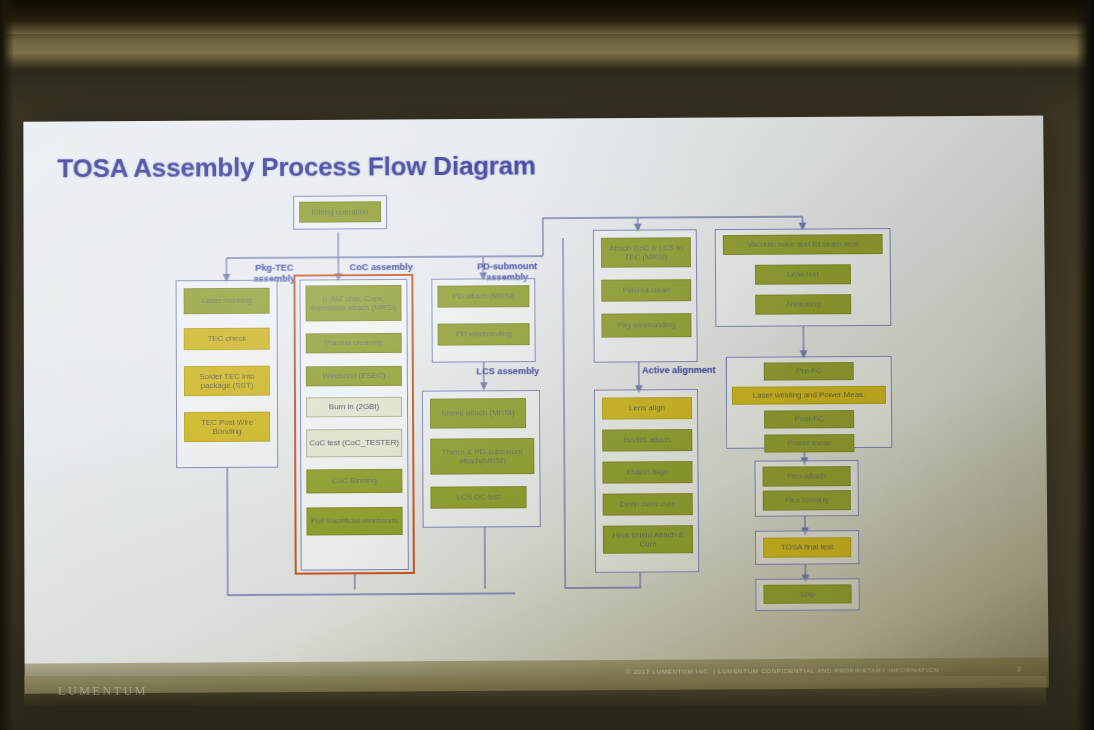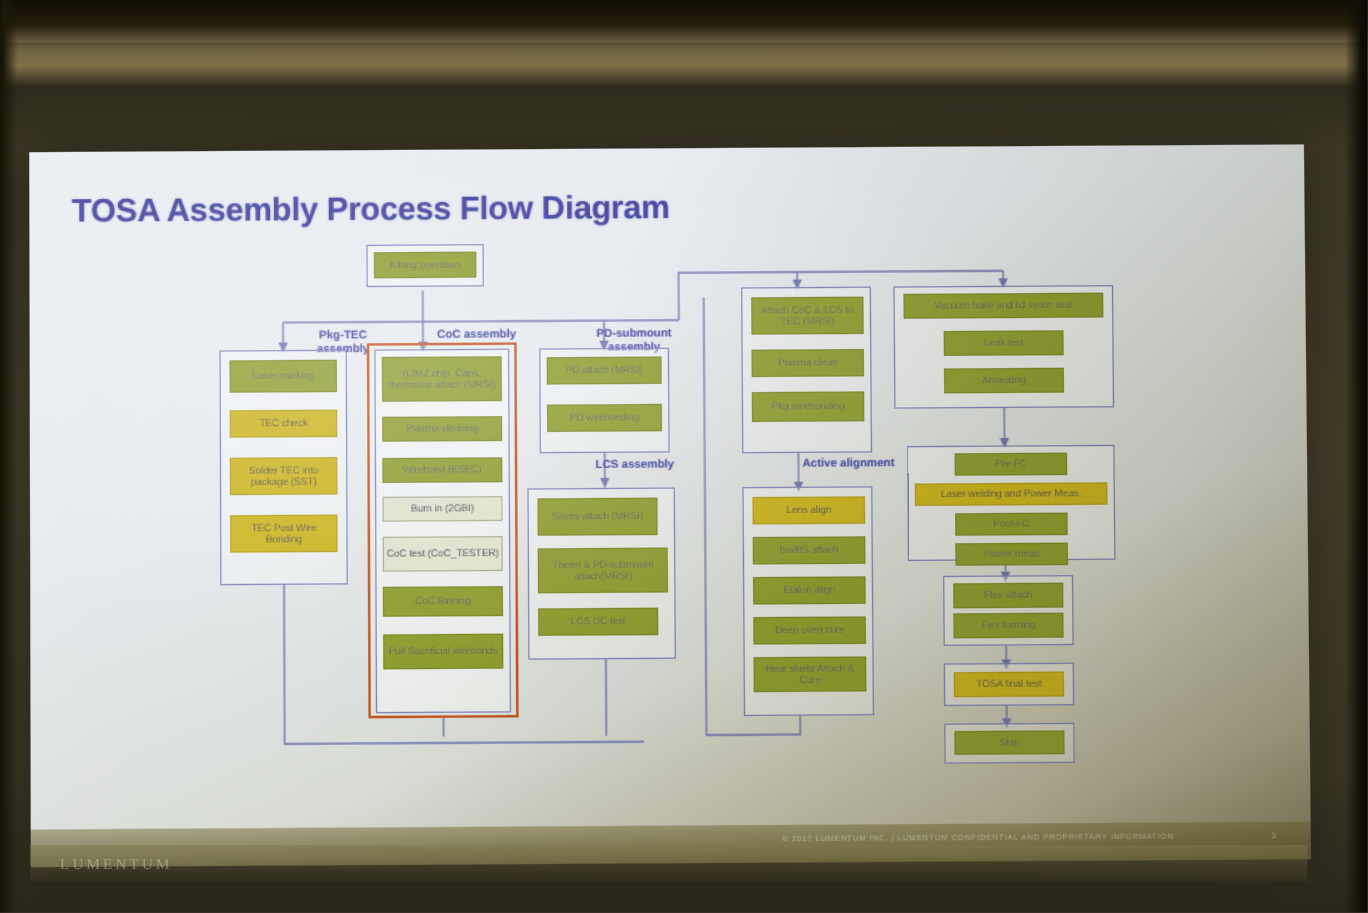--- a/index.html
+++ b/index.html
@@ -100,21 +100,21 @@
     position: absolute; right: 28px; top: 8px;
     font-size: 6.4px; color: rgba(232,230,205,0.62);
   }
 
   
   #logo-band {
     position: absolute; left: 24px; top: 676px; width: 1022px; height: 30px;
     background: linear-gradient(180deg, rgba(128,120,78,0.50), rgba(62,57,32,0.25));
   }
   #logo {
-    position: absolute; left: 24px; top: 8px;
+    position: absolute; left: 34px; top: 8px;
     font-size: 12px; letter-spacing: 2.6px; color: rgba(225,222,205,0.42);
     font-family: "Liberation Serif", serif;
   }
 </style>
 </head>
 <body>
 
 <div id="room-bg"></div>
 <div id="ceiling-strip"></div>
 <div id="room-edge-left"></div>

